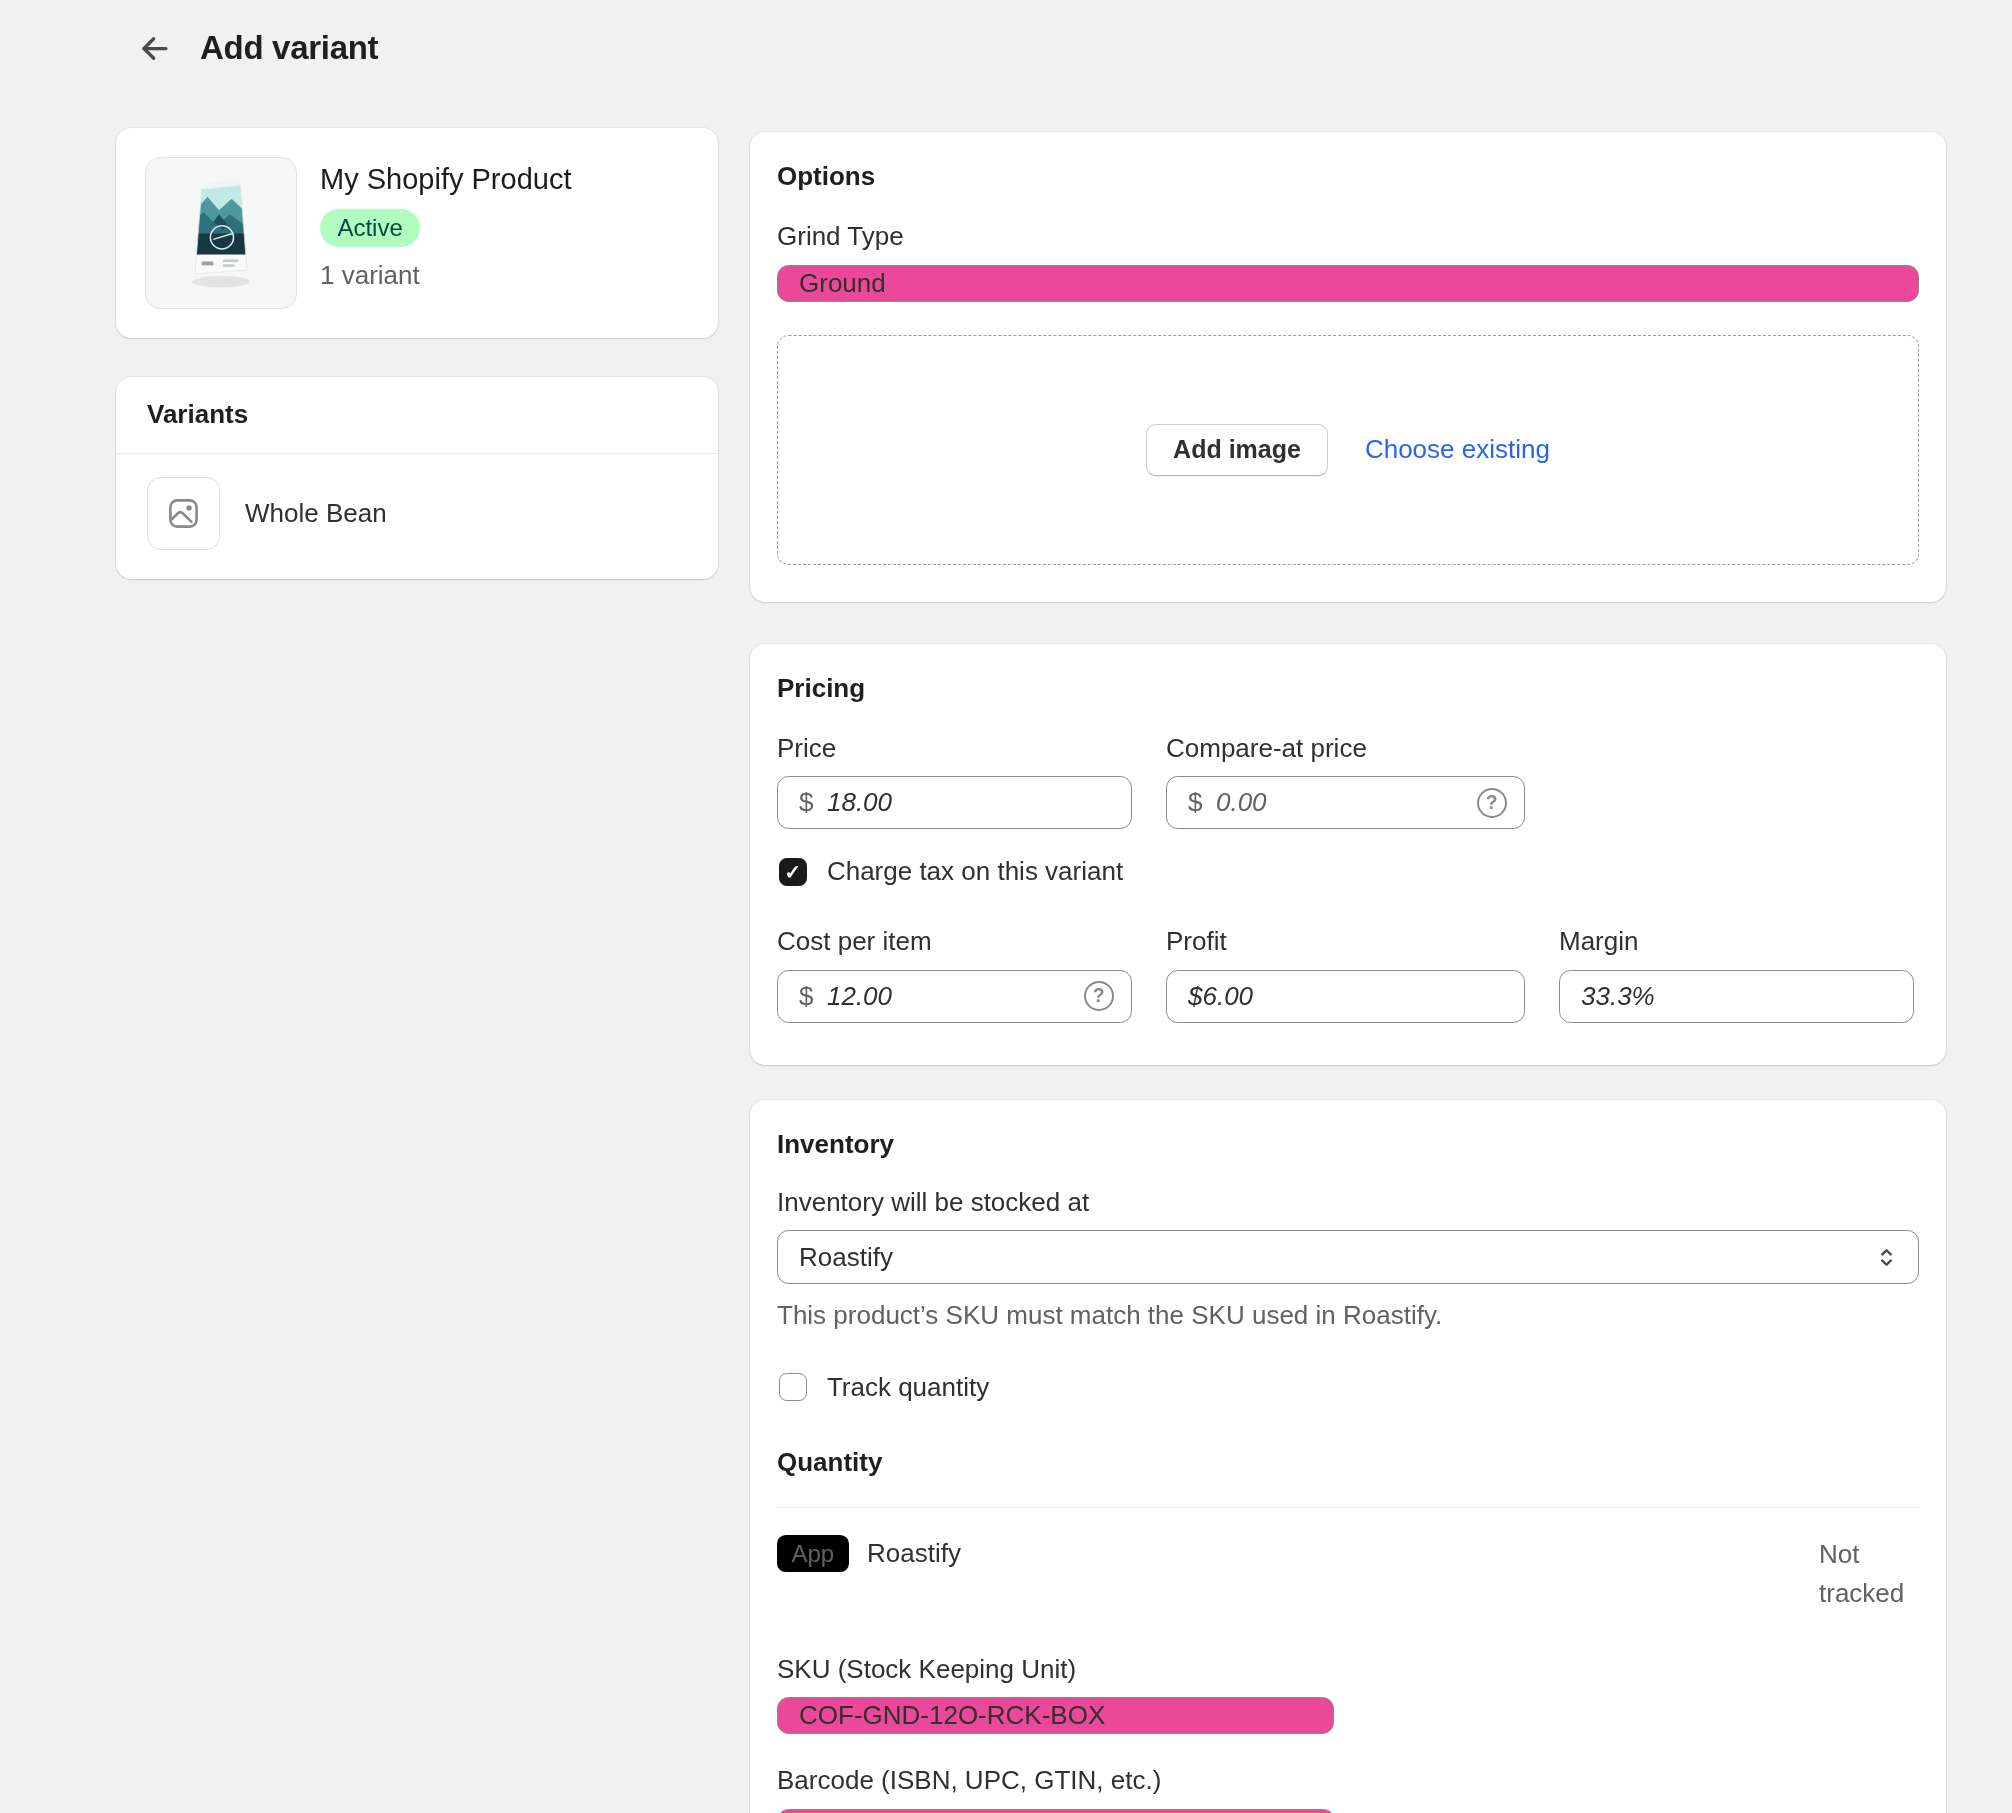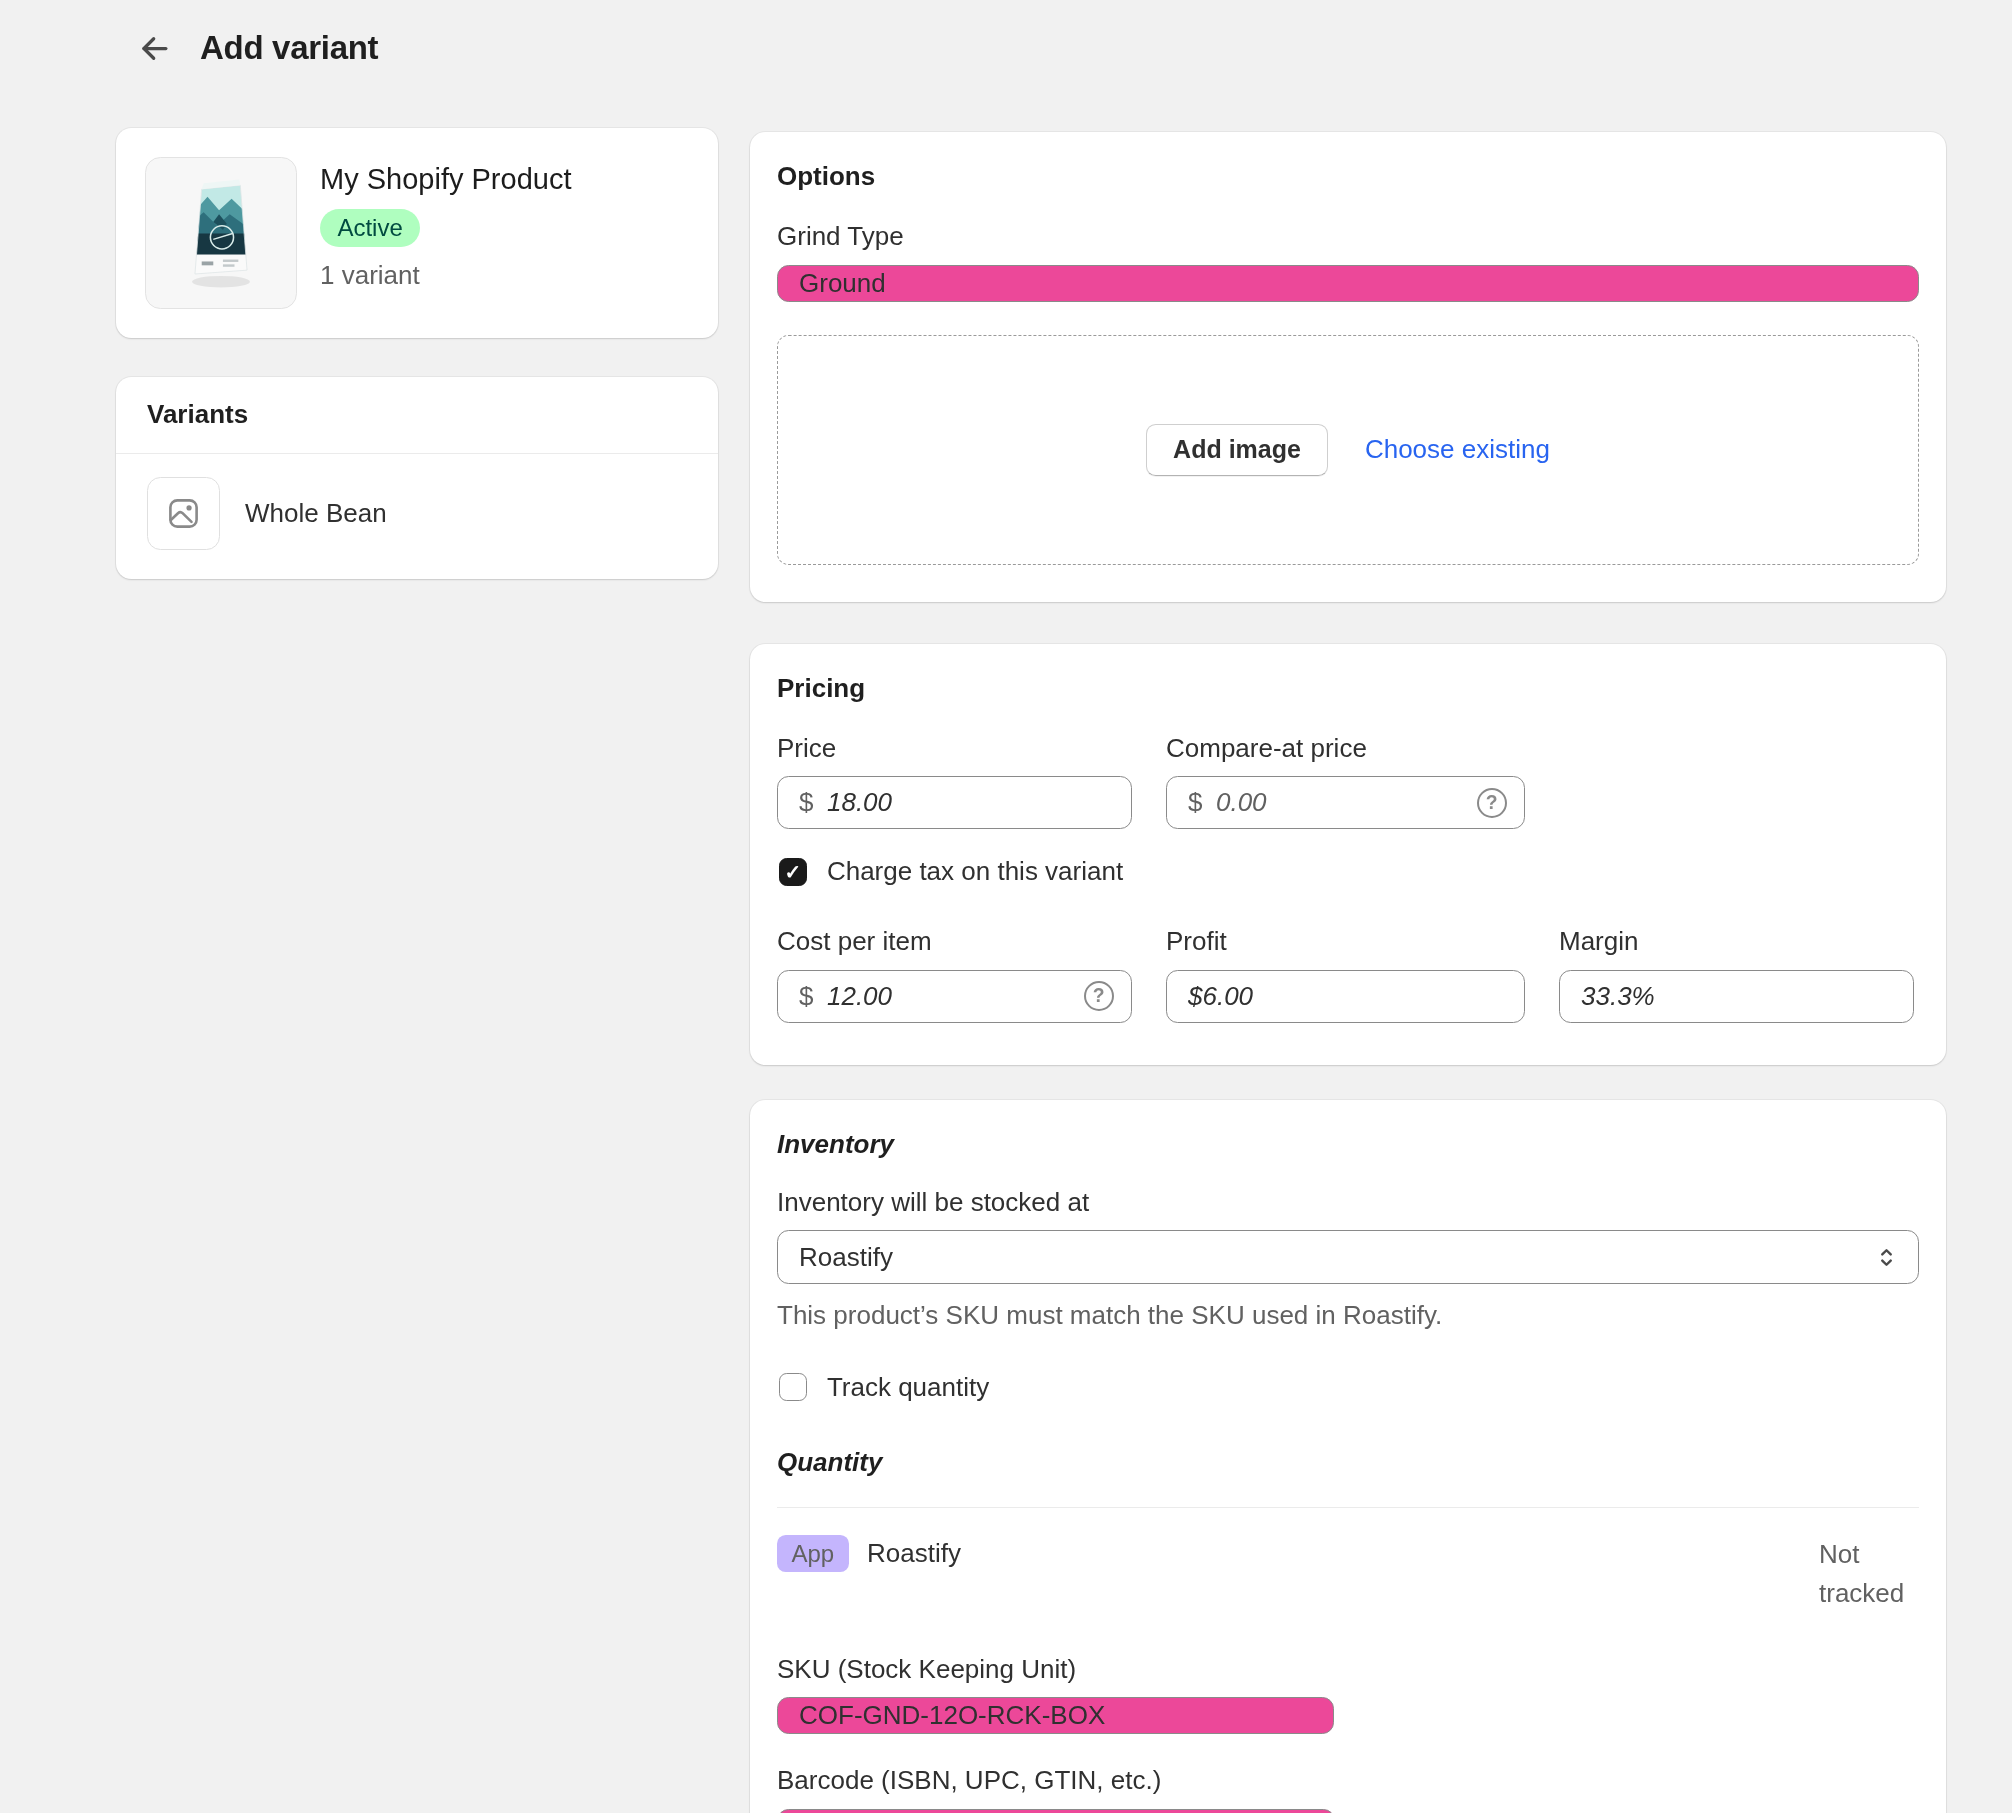--- a/index.html
+++ b/index.html
@@ -108,34 +108,34 @@
     background:#fff; display:flex; align-items:center; justify-content:center;
     cursor:pointer; flex:0 0 auto;
   }
   .checkbox .check-glyph { display:none; font-size:20px; font-weight:700; color:#fff; line-height:1; }
   .checkbox.checked { background:#1a1a1a; border-color:#1a1a1a; }
   .checkbox.checked .check-glyph { display:block; }
   .checkbox-label { font-size:26px; }
 
   
   .inventory-card { padding:29px 27px 42px 27px; }
-  .inventory-card .card-heading { margin-bottom:27px;font-style:italic; }
+  .inventory-card .card-heading { margin-bottom:27px; }
   .select-box {
     height:54px; border:1px solid #8a8a8a; border-radius:11.6px; background:#fff;
     display:flex; align-items:center; justify-content:space-between;
     padding:0 17.4px 0 21px; cursor:pointer;
   }
   .help-note { margin-top:15.4px; color:#616161; font-size:26px; }
   .track-row { margin-top:41px; }
   .quantity-heading { margin-top:44px; }
   .qty-divider { margin-top:29px; }
   .app-row { display:flex; align-items:flex-start; justify-content:space-between; margin-top:27px; }
   .app-left { display:flex; align-items:center; gap:18.3px; }
   .app-pill {
-    background:#c4b5fd; color:#616161; font-size:24px;
+    background:#000000; color:#616161; font-size:24px;
     padding:4.8px 14.5px; border-radius:8.7px;
   }
   .app-name { font-size:26px; color:#303030; }
   .tracked-status { width:100px; color:#616161; font-size:26px; line-height:39px; }
   .sku-row { display:flex; gap:31px; margin-top:41px;flex-direction:column; }
   .sku-col { width:557px; }
   .barcode-col { width:558px; }
 
   
   .updown-icon { display:flex; }

